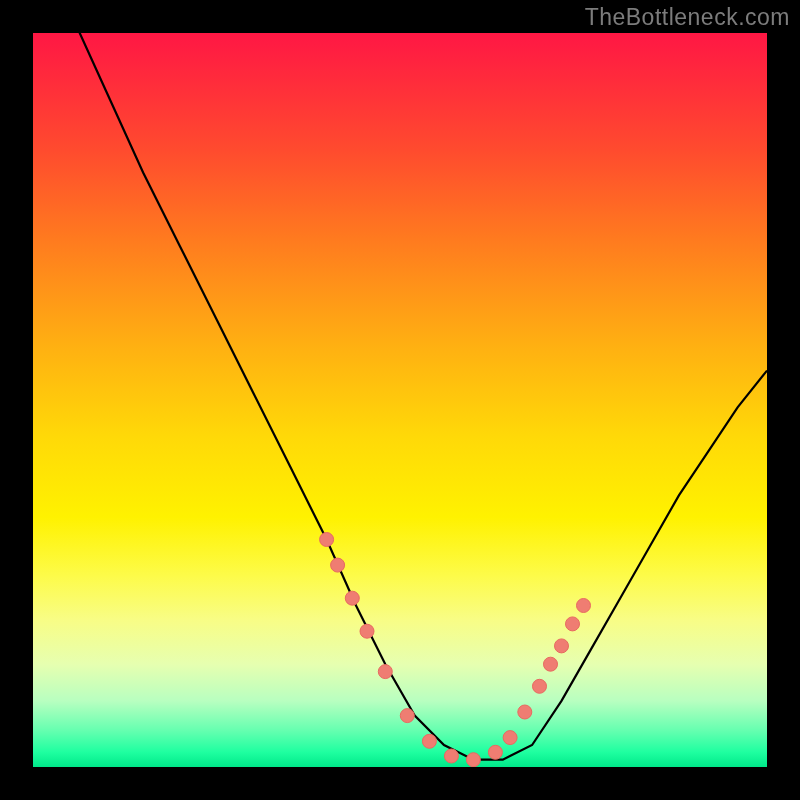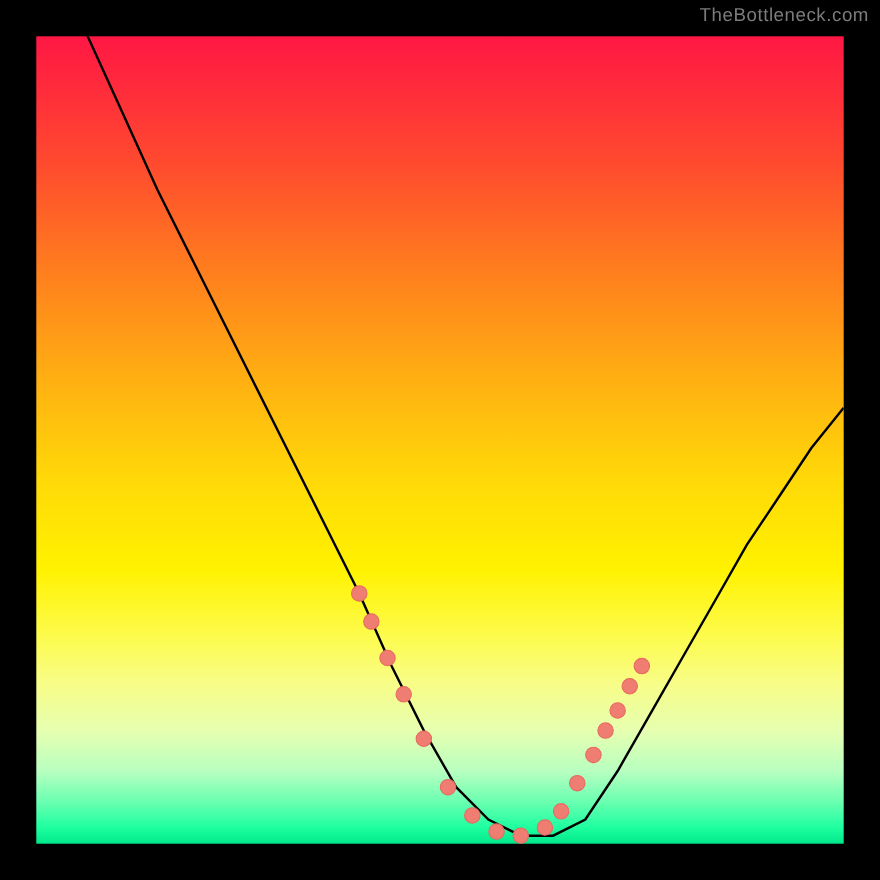--- a/index.html
+++ b/index.html
@@ -46,21 +46,21 @@
     left: 0;
     top: 0;
     width: 734px;
     height: 734px;
   }
   .watermark {
     position: absolute;
     top: 4px;
     right: 10px;
     font-family: Arial, Helvetica, sans-serif;
-    font-size: 17px;
+    font-size: 23px;
     color: #7c7c7c;
     letter-spacing: 0.5px;
   }
 </style>
 </head>
 <body>
 
 <div class="frame">
 
   <div class="plot-area">

